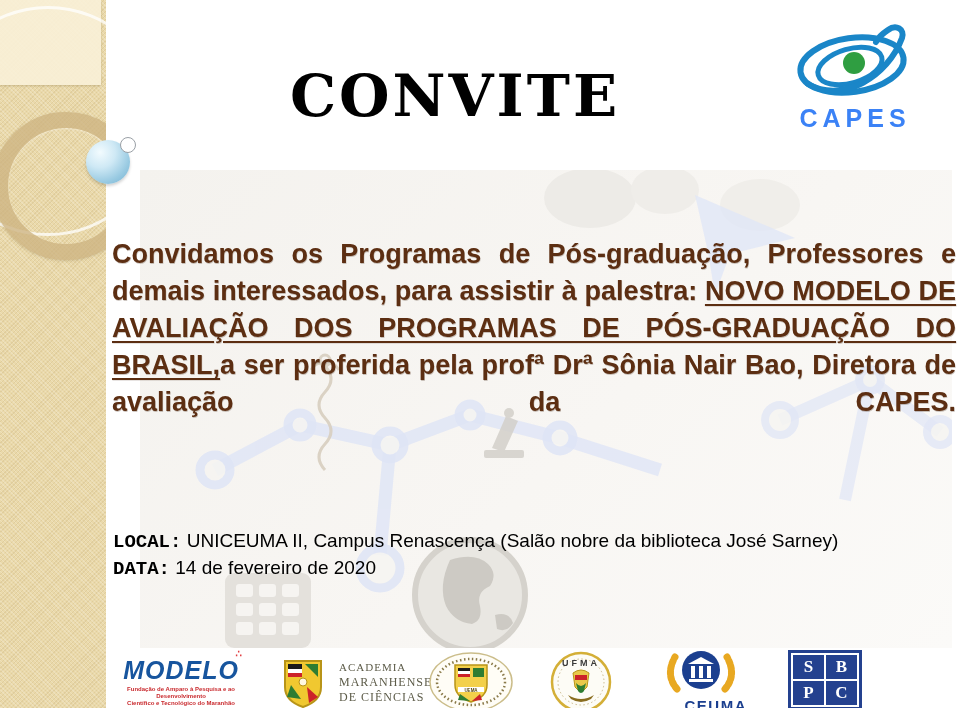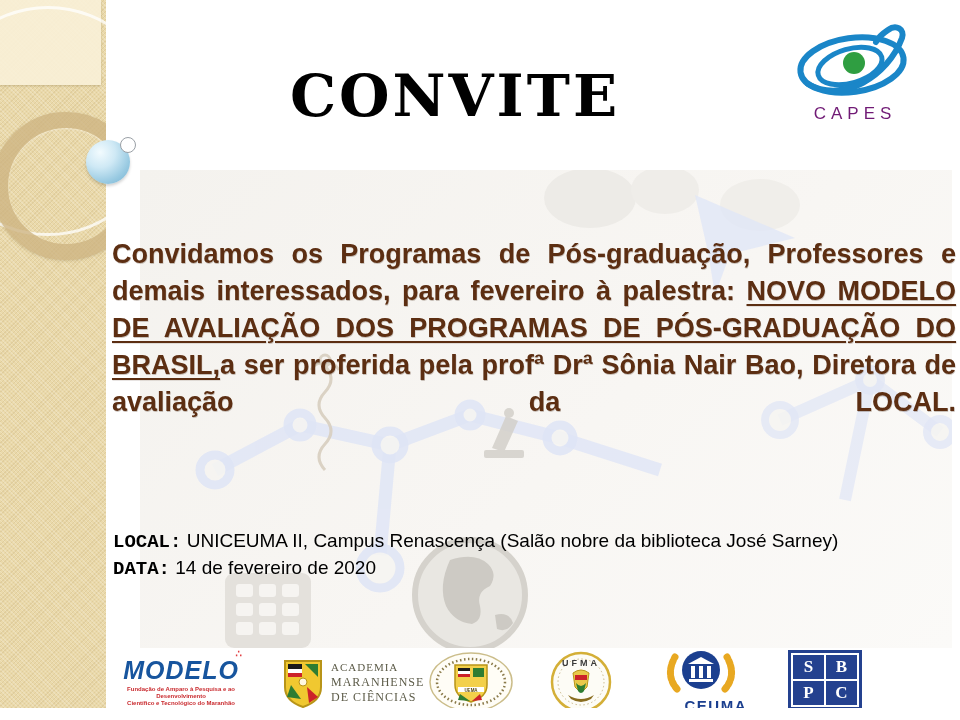--- a/index.html
+++ b/index.html
@@ -40,21 +40,21 @@
   }
   
   .title{
     position:absolute;left:110px;top:66px;width:690px;margin:0;text-align:center;
     font-family:"DejaVu Serif","Liberation Serif",serif;font-weight:bold;
     font-size:58px;line-height:1.05;letter-spacing:3px;color:#000;
   }
   
   .capes{position:absolute;left:788px;top:18px;width:134px;text-align:center;}
   .capes-word{
-    margin-top:-2px;color:#701a75;font-weight:normal;font-size:17px;letter-spacing:5px;
+    margin-top:-2px;color:#3b82f6;font-weight:bold;font-size:25px;letter-spacing:5px;
   }
   
   .panel{
     position:absolute;left:140px;top:170px;width:812px;height:478px;
     background:linear-gradient(135deg,#f4f2ee 0%,#f8f6f3 55%,#fbfaf8 100%);
   }
   .panel svg{position:absolute;left:0;top:0;}
   
   .para{
     position:absolute;left:112px;top:236px;width:844px;margin:0;
@@ -68,21 +68,21 @@
   .details b{font-weight:bold;font-family:Liberation Mono, monospace;}
   
   .logo{position:absolute;}
   .fapema{left:106px;top:658px;width:150px;text-align:center;}
   .fapema-word{
     color:#17559e;font-weight:800;font-style:italic;font-size:25px;letter-spacing:1px;line-height:1;
     position:relative;display:inline-block;
   }
   .fapema-dots{position:absolute;right:-4px;top:-9px;font-size:10px;color:#e03a3e;letter-spacing:1px;font-style:normal;}
   .fapema-tag{color:#c92a2e;font-size:6px;line-height:7px;font-weight:bold;margin-top:3px;}
-  .amc{left:281px;top:657px;display:flex;align-items:center;gap:6px;}
+  .amc{left:281px;top:657px;display:flex;align-items:center;gap:14px;}
   .amc-text{font-family:"Liberation Serif",serif;color:#5c5b48;line-height:1.25;}
   .amc-l1{font-size:11px;letter-spacing:1px;}
   .amc-l2,.amc-l3{font-size:12px;letter-spacing:1px;}
   .uema{left:428px;top:651px;}
   .ufma{left:538px;top:651px;}
   .ceuma{left:655px;top:649px;width:92px;text-align:center;}
   .ceuma-word{color:#1b3f8f;font-weight:800;font-size:15px;letter-spacing:1.5px;line-height:1;margin-top:1px;text-align:right;}
   .ceuma-bar{
     margin:2px auto 0;width:86px;height:9px;background:#cc2229;color:#fff;
     font-size:6px;letter-spacing:1.6px;line-height:9px;font-weight:bold;text-align:center;
@@ -187,21 +187,21 @@
   <div class="capes">
     <svg width="134" height="84" viewBox="0 0 134 84">
       <ellipse cx="64" cy="47" rx="52" ry="27" fill="none" stroke="#1a86c8" stroke-width="6" transform="rotate(-8 64 47)"></ellipse>
       <ellipse cx="62" cy="48" rx="33" ry="17" fill="none" stroke="#1a86c8" stroke-width="5" transform="rotate(-16 62 48)"></ellipse>
       <path d="M20 66 C 55 86 100 58 114 20 C 117 11 108 6 100 12 C 94 16 90 20 88 24" fill="none" stroke="#1a86c8" stroke-width="6" stroke-linecap="round"></path>
       <circle cx="66" cy="45" r="11" fill="#2f9e41"></circle>
     </svg>
     <div class="capes-word">CAPES</div>
   </div>
 
-  <p class="para"><span>Convidamos os Programas de Pós-graduação, Professores e demais interessados, para fevereiro à palestra: </span><span class="u-seg">NOVO MODELO DE AVALIAÇÃO DOS PROGRAMAS DE PÓS-GRADUAÇÃO DO BRASIL,</span><span>a ser proferida pela profª Drª Sônia Nair Bao, Diretora de avaliação da LOCAL.</span></p>
+  <p class="para"><span>Convidamos os Programas de Pós-graduação, Professores e demais interessados, para assistir à palestra: </span><span class="u-seg">NOVO MODELO DE AVALIAÇÃO DOS PROGRAMAS DE PÓS-GRADUAÇÃO DO BRASIL,</span><span>a ser proferida pela profª Drª Sônia Nair Bao, Diretora de avaliação da CAPES.</span></p>
 
   <div class="details">
     <div><b>LOCAL:</b><span> UNICEUMA II, Campus Renascença (Salão nobre da biblioteca José Sarney)</span></div>
     <div><b>DATA:</b><span> 14 de fevereiro de 2020</span></div>
   </div>
 
   <div class="logo fapema">
     <span class="fapema-word"><span>MODELO</span><span class="fapema-dots">∴</span></span>
     <div class="fapema-tag">
       <div>Fundação de Amparo à Pesquisa e ao Desenvolvimento</div>

